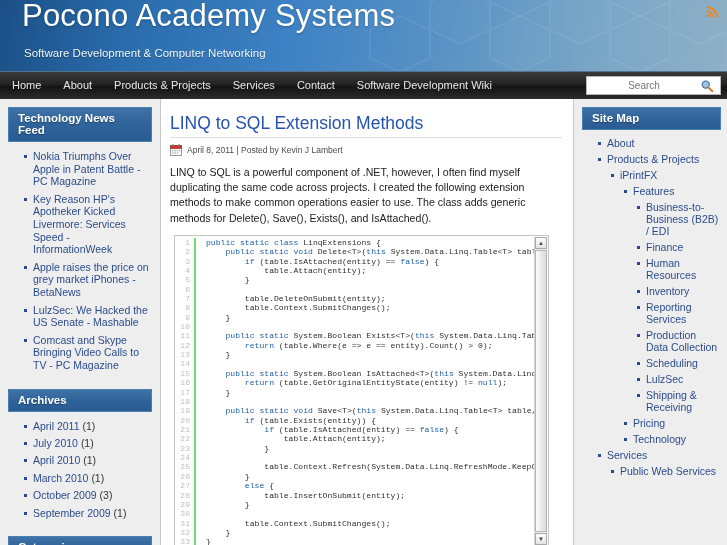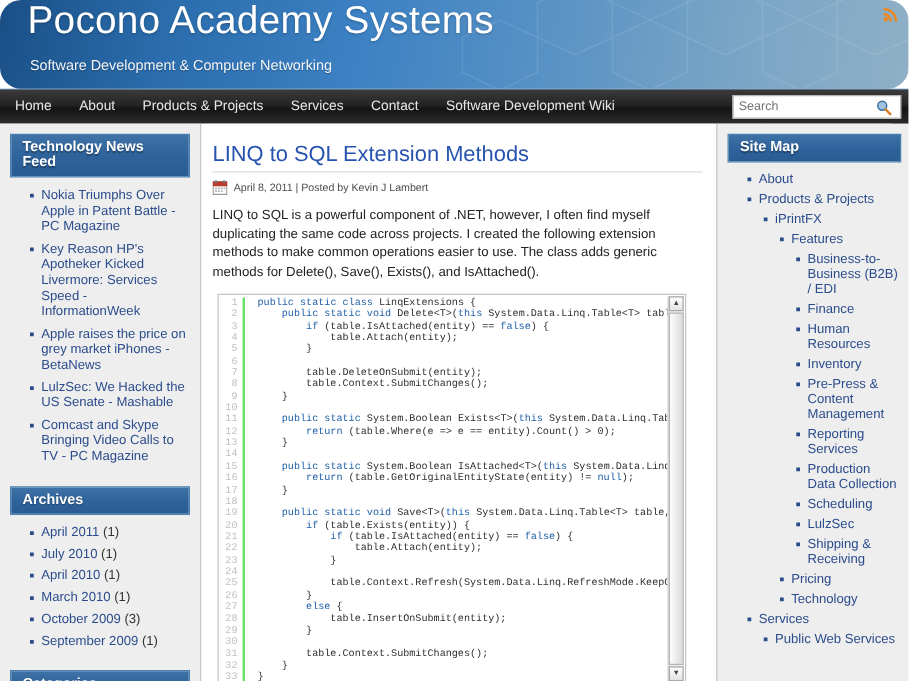--- a/index.html
+++ b/index.html
@@ -16,21 +16,20 @@
     overflow: hidden;
     background: #ffffff;
   }
 
   
   #header {
     position: relative;
     height: 71px;
     background: linear-gradient(100deg, #1b4f86 0%, #2a6cac 18%, #3d82c4 40%, #5b93c4 62%, #7aa6c6 82%, #8fb0c6 100%);
     overflow: hidden;
-    border-radius: 17px;
   }
   #hex-layer {
     position: absolute; inset: 0;
     opacity: .20;
   }
   #hdr-title {
     position: absolute;
     left: 22px; top: -2px;
     font-size: 31px;
     font-weight: 400;
@@ -80,20 +79,21 @@
     align-items: center;
   }
   #search-input {
     border: 0; outline: 0;
     width: 112px; height: 25px;
     font-size: 10px;
     padding-left: 4px;
     color: #3a3a3a;
     font-family: "Liberation Sans", sans-serif;
     background: transparent;
+    text-align: center;
   }
   #search-icon { width: 14px; height: 14px; margin-left: 1px; cursor: pointer; }
 
   
   #columns {
     position: absolute;
     top: 99px; left: 0;
     width: 713px; height: 446px;
     background: #ffffff;
   }
@@ -442,21 +442,20 @@
               <li>Products &amp; Projects</li>
               <ul>
                 <li>iPrintFX</li>
                 <ul>
                   <li>Features</li>
                   <ul>
                     <li>Business-to-Business (B2B) / EDI</li>
                     <li>Finance</li>
                     <li>Human Resources</li>
                     <li>Inventory</li>
-                    <li>Pre-Press &amp; Content Management</li>
                     <li>Reporting Services</li>
                     <li>Production Data Collection</li>
                     <li>Scheduling</li>
                     <li>LulzSec</li>
                     <li>Shipping &amp; Receiving</li>
                   </ul>
                   <li>Pricing</li>
                   <li>Technology</li>
                 </ul>
               </ul>

